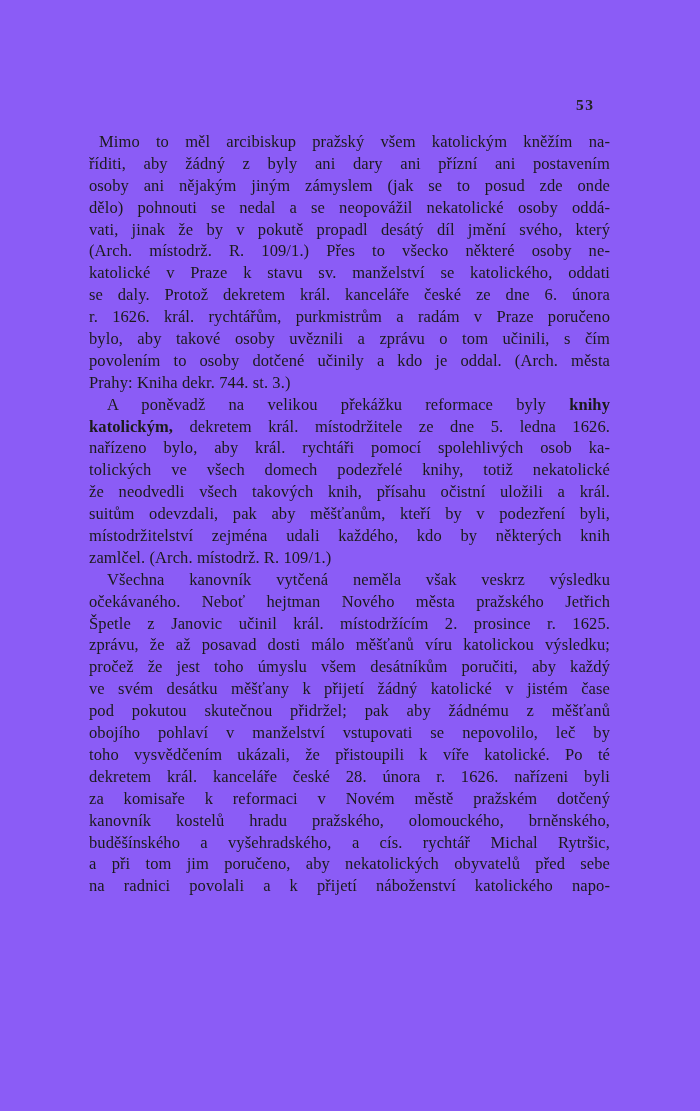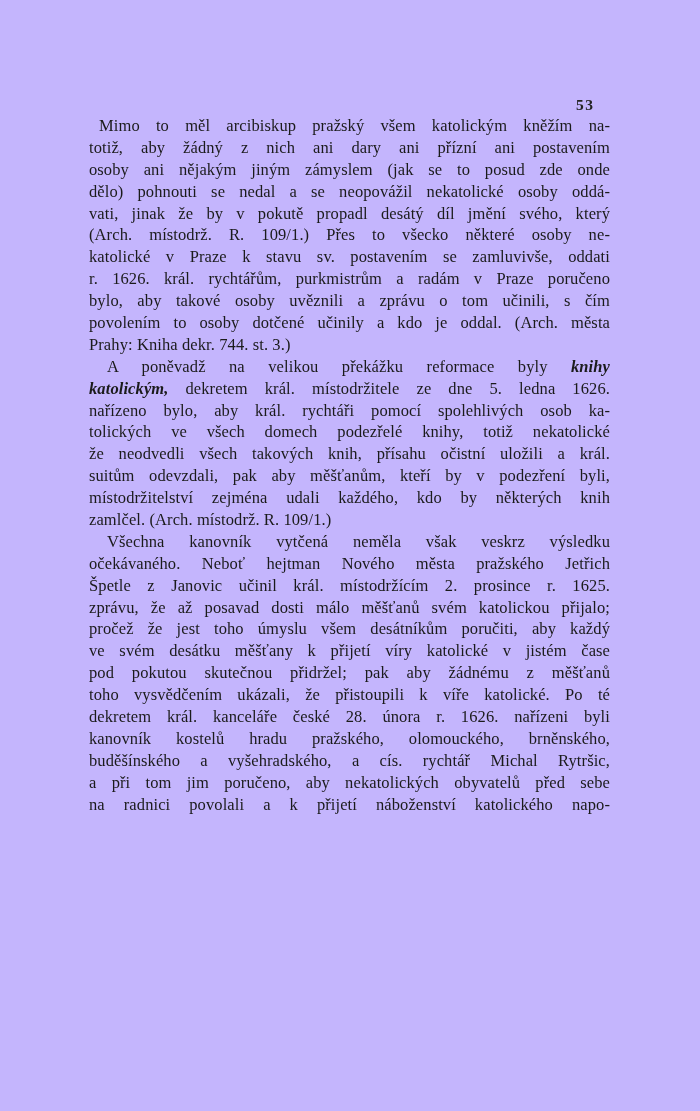--- a/index.html
+++ b/index.html
@@ -4,38 +4,38 @@
 <style>
   html, body {
     margin: 0;
     padding: 0;
     background: #ffffff;
   }
   .sheet {
     position: relative;
     width: 700px;
     height: 1111px;
-    background: #c4b5fd;
+    background: #8b5cf6;
     font-family: "Liberation Serif", serif;
     color: #1b1b1b;
     overflow: hidden;
   }
   .page-number {
     position: absolute;
     left: 576px;
     top: 96px;
     font-size: 15.5px;
     font-weight: 700;
     letter-spacing: 1.5px;
     color: #222;
   }
   .text-block {
     position: absolute;
     left: 89px;
-    top: 115px;
+    top: 131px;
     width: 521px;
   }
   .paragraph {
     margin: 0;
   }
   .line {
     font-size: 16.5px;
     line-height: 21.9px;
     height: 21.9px;
     text-align: justify;
@@ -43,62 +43,64 @@
     letter-spacing: 0.1px;
     white-space: normal;
     overflow: visible;
   }
   .line.last {
     text-align-last: left;
   }
   .seg { display: inline; }
   .em {
     font-weight: 700;
-    font-style: italic;
     margin-top: 40px;
   }
 </style>
 </head>
 <body>
 
 <div class="sheet">
   <div class="page-number">53</div>
   <div class="text-block">
       <div class="paragraph">
         <div class="line" style="text-indent: 10px;"><span class="seg">Mimo to měl arcibiskup pražský všem katolickým kněžím na-</span></div>
-        <div class="line"><span class="seg">totiž, aby žádný z nich ani dary ani přízní ani postavením</span></div>
+        <div class="line"><span class="seg">říditi, aby žádný z byly ani dary ani přízní ani postavením</span></div>
         <div class="line"><span class="seg">osoby ani nějakým jiným zámyslem (jak se to posud zde onde</span></div>
         <div class="line"><span class="seg">dělo) pohnouti se nedal a se neopovážil nekatolické osoby oddá-</span></div>
         <div class="line"><span class="seg">vati, jinak že by v pokutě propadl desátý díl jmění svého, který</span></div>
         <div class="line"><span class="seg">(Arch. místodrž. R. 109/1.) Přes to všecko některé osoby ne-</span></div>
-        <div class="line"><span class="seg">katolické v Praze k stavu sv. postavením se zamluvivše, oddati</span></div>
+        <div class="line"><span class="seg">katolické v Praze k stavu sv. manželství se katolického, oddati</span></div>
+        <div class="line"><span class="seg">se daly. Protož dekretem král. kanceláře české ze dne 6. února</span></div>
         <div class="line"><span class="seg">r. 1626. král. rychtářům, purkmistrům a radám v Praze poručeno</span></div>
         <div class="line"><span class="seg">bylo, aby takové osoby uvěznili a zprávu o tom učinili, s čím</span></div>
         <div class="line"><span class="seg">povolením to osoby dotčené učinily a kdo je oddal. (Arch. města</span></div>
         <div class="line last"><span class="seg">Prahy: Kniha dekr. 744. st. 3.)</span></div>
       </div>
       <div class="paragraph">
         <div class="line" style="text-indent: 18px;"><span class="seg">A poněvadž na velikou překážku reformace byly </span><span class="seg em">knihy</span></div>
         <div class="line"><span class="seg em">katolickým,</span><span class="seg"> dekretem král. místodržitele ze dne 5. ledna 1626.</span></div>
         <div class="line"><span class="seg">nařízeno bylo, aby král. rychtáři pomocí spolehlivých osob ka-</span></div>
         <div class="line"><span class="seg">tolických ve všech domech podezřelé knihy, totiž nekatolické</span></div>
         <div class="line"><span class="seg">že neodvedli všech takových knih, přísahu očistní uložili a král.</span></div>
         <div class="line"><span class="seg">suitům odevzdali, pak aby měšťanům, kteří by v podezření byli,</span></div>
         <div class="line"><span class="seg">místodržitelství zejména udali každého, kdo by některých knih</span></div>
         <div class="line last"><span class="seg">zamlčel. (Arch. místodrž. R. 109/1.)</span></div>
       </div>
       <div class="paragraph">
         <div class="line" style="text-indent: 18px;"><span class="seg">Všechna kanovník vytčená neměla však veskrz výsledku</span></div>
         <div class="line"><span class="seg">očekávaného. Neboť hejtman Nového města pražského Jetřich</span></div>
         <div class="line"><span class="seg">Špetle z Janovic učinil král. místodržícím 2. prosince r. 1625.</span></div>
-        <div class="line"><span class="seg">zprávu, že až posavad dosti málo měšťanů svém katolickou přijalo;</span></div>
+        <div class="line"><span class="seg">zprávu, že až posavad dosti málo měšťanů víru katolickou výsledku;</span></div>
         <div class="line"><span class="seg">pročež že jest toho úmyslu všem desátníkům poručiti, aby každý</span></div>
-        <div class="line"><span class="seg">ve svém desátku měšťany k přijetí víry katolické v jistém čase</span></div>
+        <div class="line"><span class="seg">ve svém desátku měšťany k přijetí žádný katolické v jistém čase</span></div>
         <div class="line"><span class="seg">pod pokutou skutečnou přidržel; pak aby žádnému z měšťanů</span></div>
+        <div class="line"><span class="seg">obojího pohlaví v manželství vstupovati se nepovolilo, leč by</span></div>
         <div class="line"><span class="seg">toho vysvědčením ukázali, že přistoupili k víře katolické. Po té</span></div>
         <div class="line"><span class="seg">dekretem král. kanceláře české 28. února r. 1626. nařízeni byli</span></div>
+        <div class="line"><span class="seg">za komisaře k reformaci v Novém městě pražském dotčený</span></div>
         <div class="line"><span class="seg">kanovník kostelů hradu pražského, olomouckého, brněnského,</span></div>
         <div class="line"><span class="seg">buděšínského a vyšehradského, a cís. rychtář Michal Rytršic,</span></div>
         <div class="line"><span class="seg">a při tom jim poručeno, aby nekatolických obyvatelů před sebe</span></div>
         <div class="line"><span class="seg">na radnici povolali a k přijetí náboženství katolického napo-</span></div>
       </div>
     </div>
 </div>
 
 </body></html>

